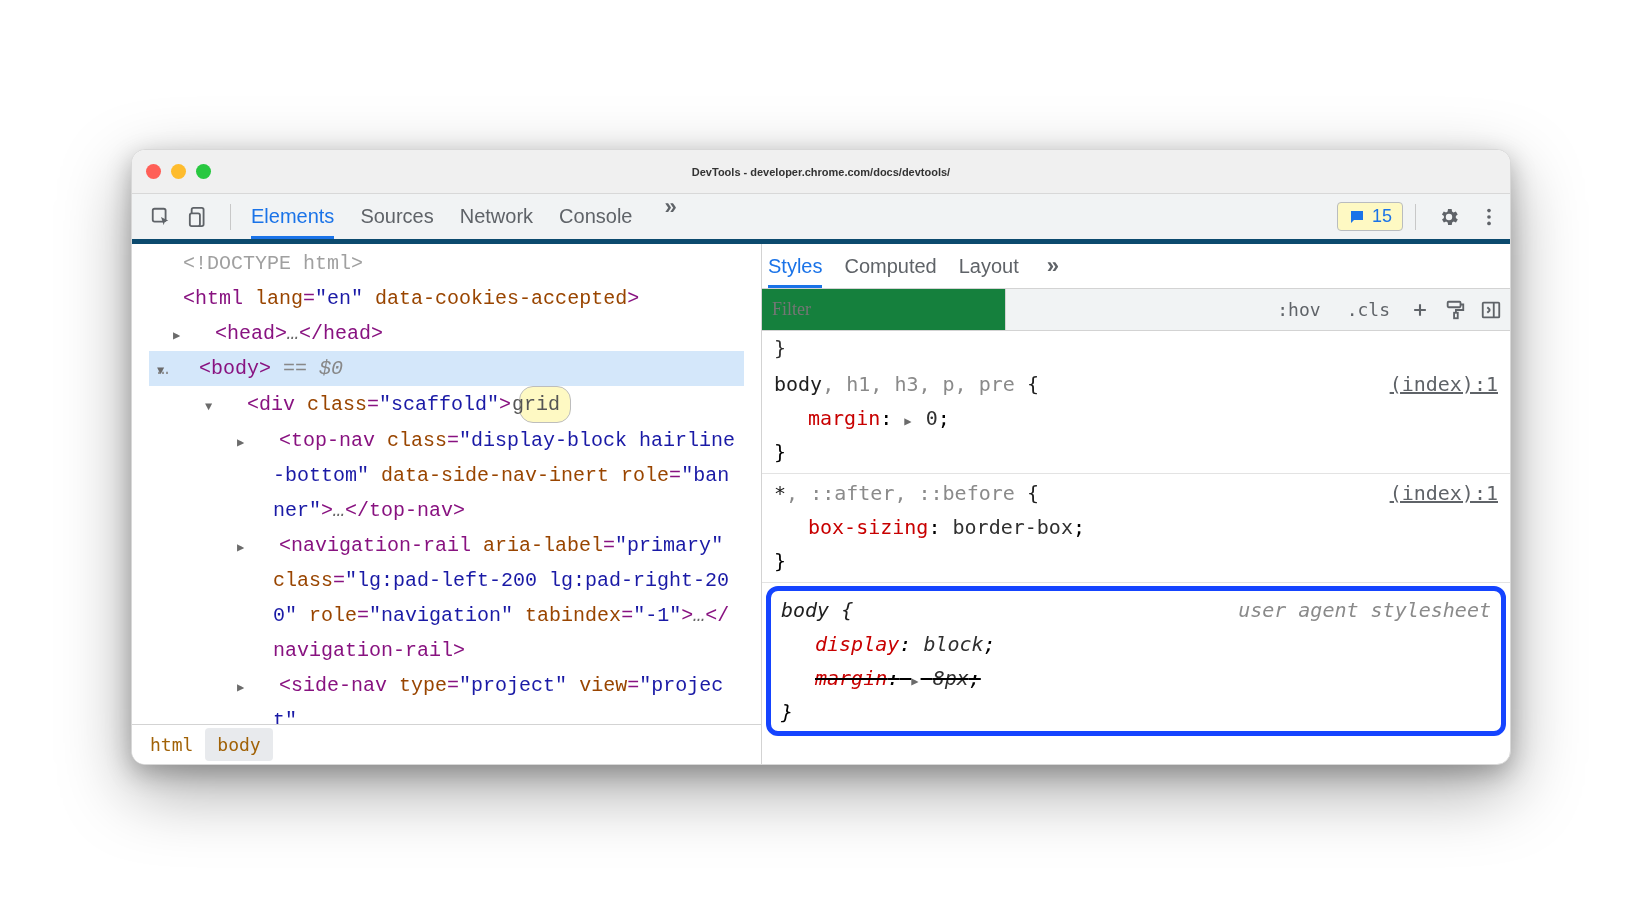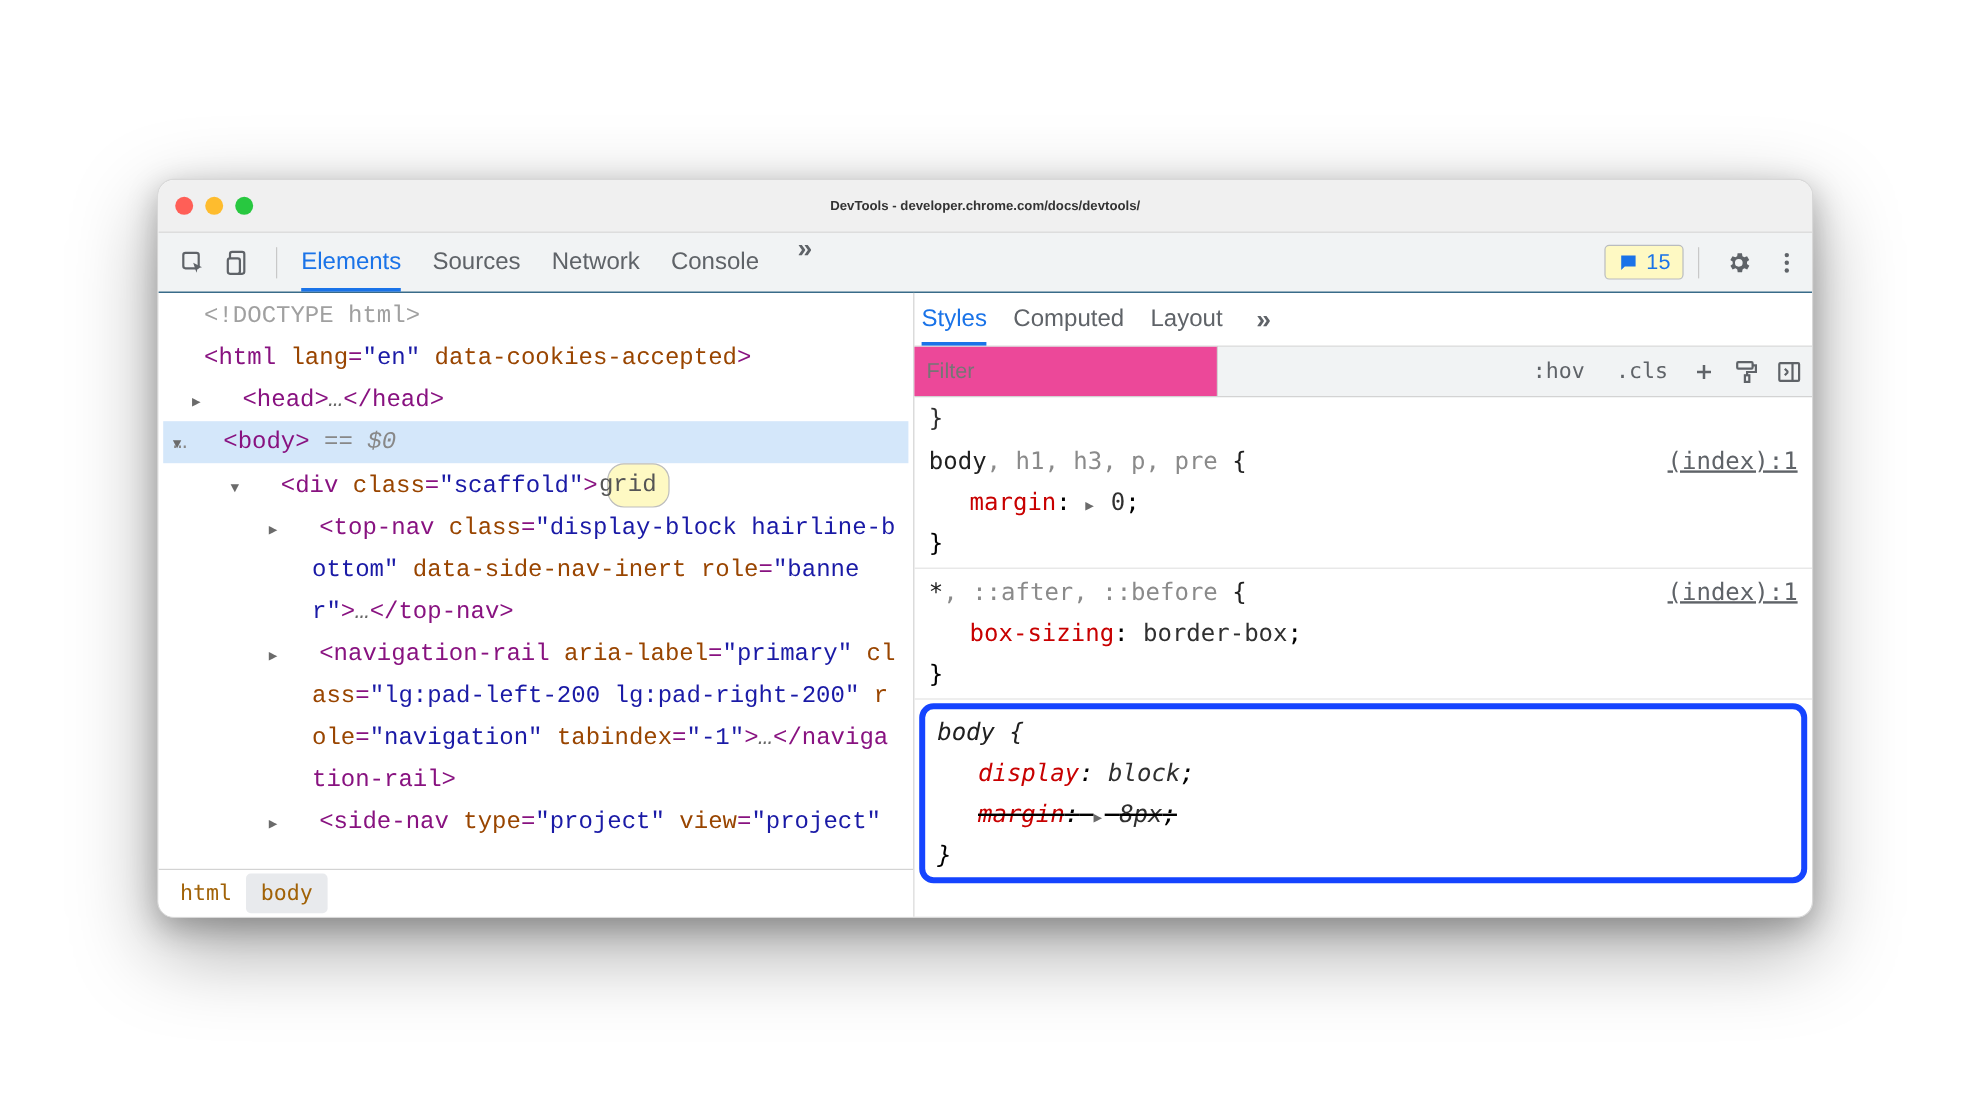--- a/index.html
+++ b/index.html
@@ -46,21 +46,21 @@
     left: 0; right: 0;
     text-align: center;
     font-size: 11px;
     color: #333;
     font-weight: 600;
     pointer-events: none;
   }
   .toolbar {
     height: 50px;
     background: #f1f3f4;
-    border-bottom: 1px solid #0c4a6e;
+    border-bottom: 5px solid #0c4a6e;
     display: flex;
     align-items: center;
     padding: 0 10px;
     gap: 0;
     font-size: 20px;
     color: #5f6368;
   }
   .tb-left-icons {
     display: flex;
     align-items: center;
@@ -134,21 +134,21 @@
     display: flex;
     flex-direction: column;
     border-right: 1px solid #d3d3d3;
   }
   .dom-tree {
     flex: 1;
     overflow: hidden;
     font-family: Menlo, Consolas, "Liberation Mono", monospace;
     font-size: 20px;
     line-height: 1.75;
-    padding: 2px 4px;
+    padding: 2px 17px;
   }
   .dom-line {
     white-space: pre-wrap;
     word-break: break-all;
     padding: 0 8px 0 28px;
   }
   .dom-line.sel {
     background: #d4e7fa;
   }
   .arrow {
@@ -234,25 +234,25 @@
     align-items: center;
     padding-right: 8px;
     gap: 14px;
     border-bottom: 1px solid #d3d3d3;
   }
   .filter-input {
     flex-basis: 240px;
     height: 100%;
     border: none;
     border-right: 1px solid #d3d3d3;
-    background: #ec4899;
+    background: #15803d;
     font-size: 18px;
     padding: 0 10px;
     outline: none;
-    font-family: Liberation Sans, sans-serif;
+    font-family: Liberation Serif, serif;
   }
   .filter-spacer { flex: 1; }
   .filter-btn {
     padding: 4px 6px;
     font-family: Menlo, Consolas, monospace;
     font-size: 18px;
     color: #5f6368;
     cursor: pointer;
   }
   .styles-list {
@@ -431,20 +431,21 @@
             <div class="rule-head">
               <span class="selector"><span>*</span><span class="dim">, ::after, ::before </span><span>{</span></span>
               <span class="srcref">(index):1</span>
             </div>
             <div class="decl"><span class="propn">box-sizing</span><span>:</span> <span class="propv">border-box</span>;</div>
             <div class="">}</div>
           </div>
           <div class="rule highlighted">
             <div class="rule-head italic">
               <span class="selector"><span>body </span><span>{</span></span>
+              <span class="ua-label">user agent stylesheet</span>
             </div>
             <div class="decl italic"><span class="propn italic">display</span><span>:</span> <span class="propv italic">block</span>;</div>
             <div class="decl italic strike"><span class="propn italic">margin</span><span>:</span> <span class="tri">▶</span> <span class="propv italic">8px</span>;</div>
             <div class="italic">}</div>
           </div>
         </div>
     </div>
 
   </div>
 </div>

